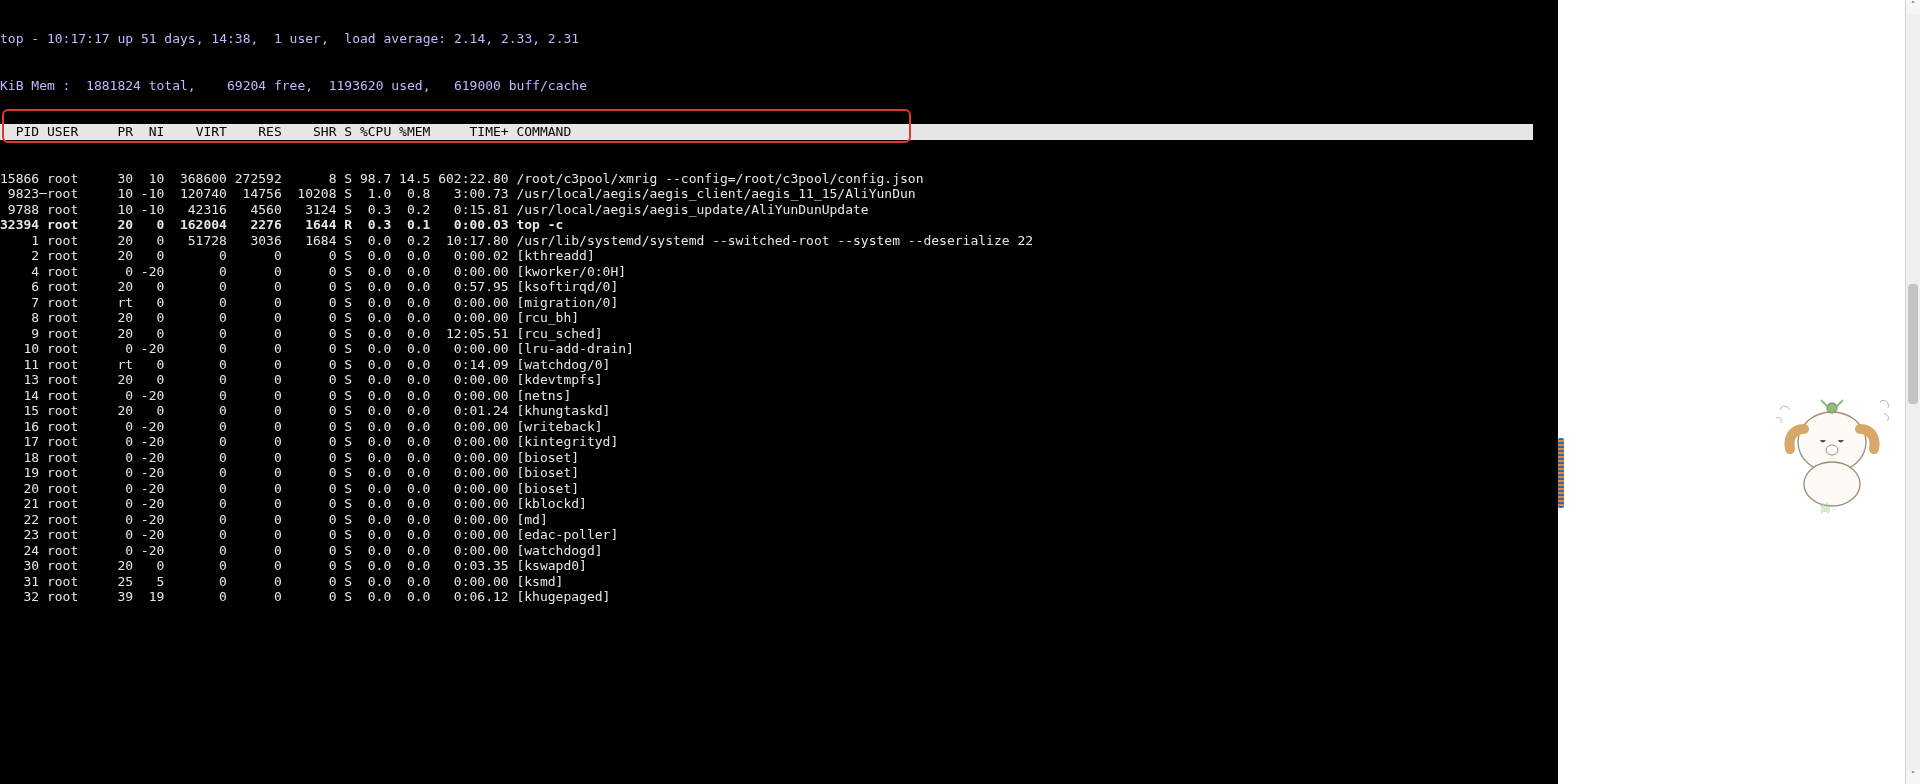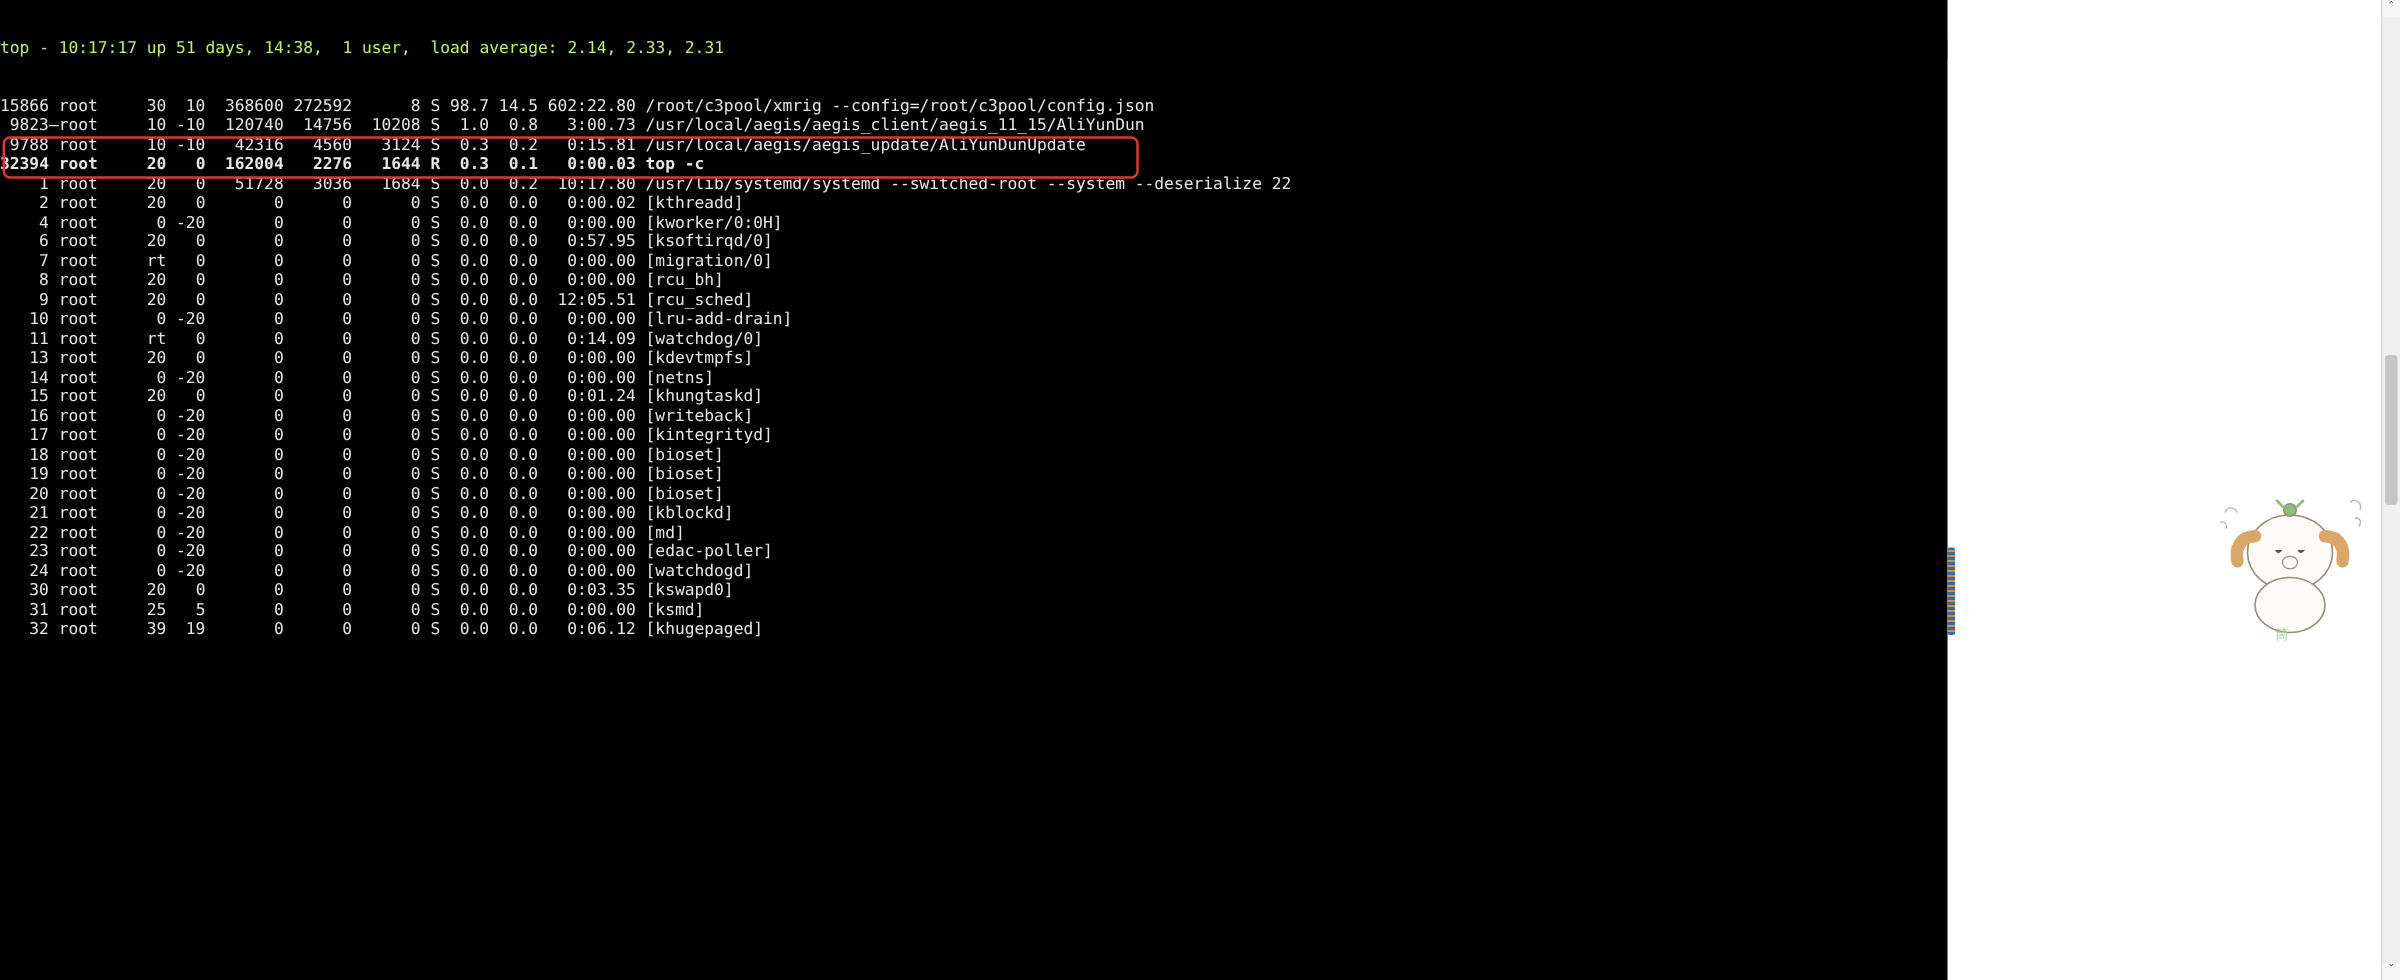--- a/index.html
+++ b/index.html
@@ -4,21 +4,21 @@
 <style>
   html,body{margin:0;padding:0;background:#fff;height:100%;font-family:"DejaVu Sans Mono","Menlo","Consolas",monospace;font-size:13px;line-height:15.5px;}
   .screen{position:relative;width:1920px;height:784px;}
   .term{position:absolute;left:0;top:0;width:1558px;height:784px;background:#000;color:#e6e6e6;white-space:pre;overflow:hidden;}
   .vscroll{position:absolute;right:0;top:0;width:14px;height:784px;background:#f0f0f0;border-left:1px solid #d0d0d0;}
   .vscroll .arrow{width:14px;height:14px;line-height:14px;text-align:center;font-size:10px;color:#555;background:#f6f6f6;}
   .vscroll .track{position:absolute;top:14px;bottom:14px;left:0;right:0;background:#f0f0f0;}
   .vscroll .thumb{position:absolute;left:2px;right:2px;top:270px;height:120px;background:#c4c4c4;border-radius:3px;}
   .right-accent{position:absolute;left:1558px;top:438px;width:6px;height:70px;background:repeating-linear-gradient(#2a6ab8 0 2px,#e98a2a 2px 4px);border-radius:2px;}
   .row{display:block;}
-  .hdr{background:#000;color:#bef264;}
+  .hdr{background:#000;color:#c4b5fd;}
   .colhdr{background:#e6e6e6;color:#000;display:block;width:1533px;}
   .bold{font-weight:bold;}
   .hl{position:absolute;left:2px;top:109px;width:905px;height:30px;border:2px solid #d93a34;border-radius:6px;}
   .mascot{position:absolute;right:28px;bottom:270px;width:120px;height:130px;pointer-events:none;}
   .mascot svg{width:100%;height:100%;}
   .mascot .tag{position:absolute;left:48px;bottom:-2px;font-size:11px;color:#a7c99a;font-family:sans-serif;}
   
   .c-pid{display:inline-block;width:5ch;text-align:right;}
   .c-user{display:inline-block;width:5ch;text-align:left;}
   .c-pr {display:inline-block;width:6ch;text-align:right;}
@@ -31,20 +31,22 @@
   .c-mem {display:inline-block;width:5ch;text-align:right;}
   .c-time{display:inline-block;width:10ch;text-align:right;}
   .c-cmd {display:inline-block;padding-left:1ch;}
 </style>
 </head>
 <body>
 <div class="screen">
 
   <div class="term">
     <span class="row hdr">top - 10:17:17 up 51 days, 14:38,  1 user,  load average: 2.14, 2.33, 2.31</span>
+    <span class="row hdr">KiB Mem :  1881824 total,    69204 free,  1193620 used,   619000 buff/cache</span>
+    <span class="colhdr"><span class="c-pid">PID</span> <span class="c-user">USER</span><span class="c-pr">PR</span><span class="c-ni">NI</span><span class="c-virt">VIRT</span><span class="c-res">RES</span><span class="c-shr">SHR</span><span class="c-s">S</span><span class="c-cpu">%CPU</span><span class="c-mem">%MEM</span><span class="c-time">TIME+</span><span class="c-cmd">COMMAND</span></span>
     <div id="proc-list"><span class="row"><span class="c-pid">15866</span> <span class="c-user">root</span><span class="c-pr">30</span><span class="c-ni">10</span><span class="c-virt">368600</span><span class="c-res">272592</span><span class="c-shr">8</span><span class="c-s">S</span><span class="c-cpu">98.7</span><span class="c-mem">14.5</span><span class="c-time">602:22.80</span><span class="c-cmd">/root/c3pool/xmrig --config=/root/c3pool/config.json</span></span><span class="row" style="text-decoration: line-through;"><span class="c-pid">9823</span> <span class="c-user">root</span><span class="c-pr">10</span><span class="c-ni">-10</span><span class="c-virt">120740</span><span class="c-res">14756</span><span class="c-shr">10208</span><span class="c-s">S</span><span class="c-cpu">1.0</span><span class="c-mem">0.8</span><span class="c-time">3:00.73</span><span class="c-cmd">/usr/local/aegis/aegis_client/aegis_11_15/AliYunDun</span></span><span class="row"><span class="c-pid">9788</span> <span class="c-user">root</span><span class="c-pr">10</span><span class="c-ni">-10</span><span class="c-virt">42316</span><span class="c-res">4560</span><span class="c-shr">3124</span><span class="c-s">S</span><span class="c-cpu">0.3</span><span class="c-mem">0.2</span><span class="c-time">0:15.81</span><span class="c-cmd">/usr/local/aegis/aegis_update/AliYunDunUpdate</span></span><span class="row bold"><span class="c-pid">32394</span> <span class="c-user">root</span><span class="c-pr">20</span><span class="c-ni">0</span><span class="c-virt">162004</span><span class="c-res">2276</span><span class="c-shr">1644</span><span class="c-s">R</span><span class="c-cpu">0.3</span><span class="c-mem">0.1</span><span class="c-time">0:00.03</span><span class="c-cmd">top -c</span></span><span class="row"><span class="c-pid">1</span> <span class="c-user">root</span><span class="c-pr">20</span><span class="c-ni">0</span><span class="c-virt">51728</span><span class="c-res">3036</span><span class="c-shr">1684</span><span class="c-s">S</span><span class="c-cpu">0.0</span><span class="c-mem">0.2</span><span class="c-time">10:17.80</span><span class="c-cmd">/usr/lib/systemd/systemd --switched-root --system --deserialize 22</span></span><span class="row"><span class="c-pid">2</span> <span class="c-user">root</span><span class="c-pr">20</span><span class="c-ni">0</span><span class="c-virt">0</span><span class="c-res">0</span><span class="c-shr">0</span><span class="c-s">S</span><span class="c-cpu">0.0</span><span class="c-mem">0.0</span><span class="c-time">0:00.02</span><span class="c-cmd">[kthreadd]</span></span><span class="row"><span class="c-pid">4</span> <span class="c-user">root</span><span class="c-pr">0</span><span class="c-ni">-20</span><span class="c-virt">0</span><span class="c-res">0</span><span class="c-shr">0</span><span class="c-s">S</span><span class="c-cpu">0.0</span><span class="c-mem">0.0</span><span class="c-time">0:00.00</span><span class="c-cmd">[kworker/0:0H]</span></span><span class="row"><span class="c-pid">6</span> <span class="c-user">root</span><span class="c-pr">20</span><span class="c-ni">0</span><span class="c-virt">0</span><span class="c-res">0</span><span class="c-shr">0</span><span class="c-s">S</span><span class="c-cpu">0.0</span><span class="c-mem">0.0</span><span class="c-time">0:57.95</span><span class="c-cmd">[ksoftirqd/0]</span></span><span class="row"><span class="c-pid">7</span> <span class="c-user">root</span><span class="c-pr">rt</span><span class="c-ni">0</span><span class="c-virt">0</span><span class="c-res">0</span><span class="c-shr">0</span><span class="c-s">S</span><span class="c-cpu">0.0</span><span class="c-mem">0.0</span><span class="c-time">0:00.00</span><span class="c-cmd">[migration/0]</span></span><span class="row"><span class="c-pid">8</span> <span class="c-user">root</span><span class="c-pr">20</span><span class="c-ni">0</span><span class="c-virt">0</span><span class="c-res">0</span><span class="c-shr">0</span><span class="c-s">S</span><span class="c-cpu">0.0</span><span class="c-mem">0.0</span><span class="c-time">0:00.00</span><span class="c-cmd">[rcu_bh]</span></span><span class="row"><span class="c-pid">9</span> <span class="c-user">root</span><span class="c-pr">20</span><span class="c-ni">0</span><span class="c-virt">0</span><span class="c-res">0</span><span class="c-shr">0</span><span class="c-s">S</span><span class="c-cpu">0.0</span><span class="c-mem">0.0</span><span class="c-time">12:05.51</span><span class="c-cmd">[rcu_sched]</span></span><span class="row"><span class="c-pid">10</span> <span class="c-user">root</span><span class="c-pr">0</span><span class="c-ni">-20</span><span class="c-virt">0</span><span class="c-res">0</span><span class="c-shr">0</span><span class="c-s">S</span><span class="c-cpu">0.0</span><span class="c-mem">0.0</span><span class="c-time">0:00.00</span><span class="c-cmd">[lru-add-drain]</span></span><span class="row"><span class="c-pid">11</span> <span class="c-user">root</span><span class="c-pr">rt</span><span class="c-ni">0</span><span class="c-virt">0</span><span class="c-res">0</span><span class="c-shr">0</span><span class="c-s">S</span><span class="c-cpu">0.0</span><span class="c-mem">0.0</span><span class="c-time">0:14.09</span><span class="c-cmd">[watchdog/0]</span></span><span class="row"><span class="c-pid">13</span> <span class="c-user">root</span><span class="c-pr">20</span><span class="c-ni">0</span><span class="c-virt">0</span><span class="c-res">0</span><span class="c-shr">0</span><span class="c-s">S</span><span class="c-cpu">0.0</span><span class="c-mem">0.0</span><span class="c-time">0:00.00</span><span class="c-cmd">[kdevtmpfs]</span></span><span class="row"><span class="c-pid">14</span> <span class="c-user">root</span><span class="c-pr">0</span><span class="c-ni">-20</span><span class="c-virt">0</span><span class="c-res">0</span><span class="c-shr">0</span><span class="c-s">S</span><span class="c-cpu">0.0</span><span class="c-mem">0.0</span><span class="c-time">0:00.00</span><span class="c-cmd">[netns]</span></span><span class="row"><span class="c-pid">15</span> <span class="c-user">root</span><span class="c-pr">20</span><span class="c-ni">0</span><span class="c-virt">0</span><span class="c-res">0</span><span class="c-shr">0</span><span class="c-s">S</span><span class="c-cpu">0.0</span><span class="c-mem">0.0</span><span class="c-time">0:01.24</span><span class="c-cmd">[khungtaskd]</span></span><span class="row"><span class="c-pid">16</span> <span class="c-user">root</span><span class="c-pr">0</span><span class="c-ni">-20</span><span class="c-virt">0</span><span class="c-res">0</span><span class="c-shr">0</span><span class="c-s">S</span><span class="c-cpu">0.0</span><span class="c-mem">0.0</span><span class="c-time">0:00.00</span><span class="c-cmd">[writeback]</span></span><span class="row"><span class="c-pid">17</span> <span class="c-user">root</span><span class="c-pr">0</span><span class="c-ni">-20</span><span class="c-virt">0</span><span class="c-res">0</span><span class="c-shr">0</span><span class="c-s">S</span><span class="c-cpu">0.0</span><span class="c-mem">0.0</span><span class="c-time">0:00.00</span><span class="c-cmd">[kintegrityd]</span></span><span class="row"><span class="c-pid">18</span> <span class="c-user">root</span><span class="c-pr">0</span><span class="c-ni">-20</span><span class="c-virt">0</span><span class="c-res">0</span><span class="c-shr">0</span><span class="c-s">S</span><span class="c-cpu">0.0</span><span class="c-mem">0.0</span><span class="c-time">0:00.00</span><span class="c-cmd">[bioset]</span></span><span class="row"><span class="c-pid">19</span> <span class="c-user">root</span><span class="c-pr">0</span><span class="c-ni">-20</span><span class="c-virt">0</span><span class="c-res">0</span><span class="c-shr">0</span><span class="c-s">S</span><span class="c-cpu">0.0</span><span class="c-mem">0.0</span><span class="c-time">0:00.00</span><span class="c-cmd">[bioset]</span></span><span class="row"><span class="c-pid">20</span> <span class="c-user">root</span><span class="c-pr">0</span><span class="c-ni">-20</span><span class="c-virt">0</span><span class="c-res">0</span><span class="c-shr">0</span><span class="c-s">S</span><span class="c-cpu">0.0</span><span class="c-mem">0.0</span><span class="c-time">0:00.00</span><span class="c-cmd">[bioset]</span></span><span class="row"><span class="c-pid">21</span> <span class="c-user">root</span><span class="c-pr">0</span><span class="c-ni">-20</span><span class="c-virt">0</span><span class="c-res">0</span><span class="c-shr">0</span><span class="c-s">S</span><span class="c-cpu">0.0</span><span class="c-mem">0.0</span><span class="c-time">0:00.00</span><span class="c-cmd">[kblockd]</span></span><span class="row"><span class="c-pid">22</span> <span class="c-user">root</span><span class="c-pr">0</span><span class="c-ni">-20</span><span class="c-virt">0</span><span class="c-res">0</span><span class="c-shr">0</span><span class="c-s">S</span><span class="c-cpu">0.0</span><span class="c-mem">0.0</span><span class="c-time">0:00.00</span><span class="c-cmd">[md]</span></span><span class="row"><span class="c-pid">23</span> <span class="c-user">root</span><span class="c-pr">0</span><span class="c-ni">-20</span><span class="c-virt">0</span><span class="c-res">0</span><span class="c-shr">0</span><span class="c-s">S</span><span class="c-cpu">0.0</span><span class="c-mem">0.0</span><span class="c-time">0:00.00</span><span class="c-cmd">[edac-poller]</span></span><span class="row"><span class="c-pid">24</span> <span class="c-user">root</span><span class="c-pr">0</span><span class="c-ni">-20</span><span class="c-virt">0</span><span class="c-res">0</span><span class="c-shr">0</span><span class="c-s">S</span><span class="c-cpu">0.0</span><span class="c-mem">0.0</span><span class="c-time">0:00.00</span><span class="c-cmd">[watchdogd]</span></span><span class="row"><span class="c-pid">30</span> <span class="c-user">root</span><span class="c-pr">20</span><span class="c-ni">0</span><span class="c-virt">0</span><span class="c-res">0</span><span class="c-shr">0</span><span class="c-s">S</span><span class="c-cpu">0.0</span><span class="c-mem">0.0</span><span class="c-time">0:03.35</span><span class="c-cmd">[kswapd0]</span></span><span class="row"><span class="c-pid">31</span> <span class="c-user">root</span><span class="c-pr">25</span><span class="c-ni">5</span><span class="c-virt">0</span><span class="c-res">0</span><span class="c-shr">0</span><span class="c-s">S</span><span class="c-cpu">0.0</span><span class="c-mem">0.0</span><span class="c-time">0:00.00</span><span class="c-cmd">[ksmd]</span></span><span class="row"><span class="c-pid">32</span> <span class="c-user">root</span><span class="c-pr">39</span><span class="c-ni">19</span><span class="c-virt">0</span><span class="c-res">0</span><span class="c-shr">0</span><span class="c-s">S</span><span class="c-cpu">0.0</span><span class="c-mem">0.0</span><span class="c-time">0:06.12</span><span class="c-cmd">[khugepaged]</span></span></div>
     <div class="hl"></div>
   </div>
 
   <div class="right-accent"></div>
 
   <div class="vscroll">
     <div class="arrow" style="position:absolute;top:0">ˆ</div>
     <div class="track">
       <div class="thumb"></div>

